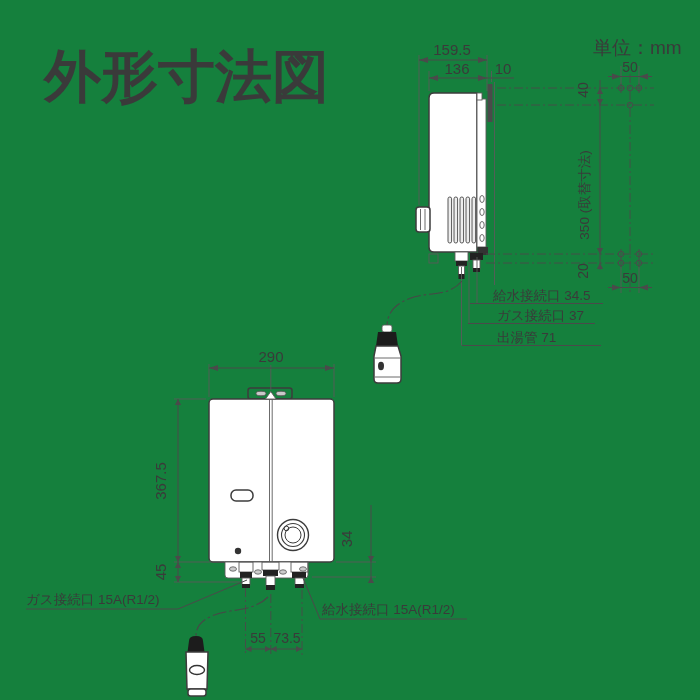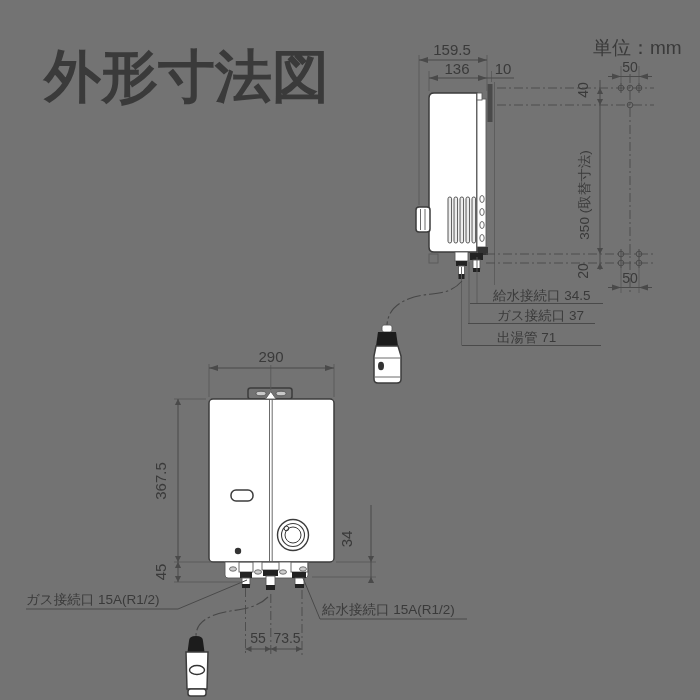--- a/index.html
+++ b/index.html
@@ -1,16 +1,16 @@
 <!DOCTYPE html>
 <html><head>
 <meta charset="utf-8">
 <style>
   html,body{margin:0;padding:0;background:#ffffff;}
-  .canvas{position:relative;width:700px;height:700px;background:#737373;overflow:hidden;}
+  .canvas{position:relative;width:700px;height:700px;background:#15803d;overflow:hidden;}
   svg{display:block;}
   svg text{font-family:"Liberation Sans","DejaVu Sans",sans-serif;fill:#3a3a3a;}
   .dimtxt{font-size:15px;}
   .dimtxt-s{font-size:14px;}
   .lbltxt{font-size:13.5px;}
   .unit{font-size:19px;}
   .title{font-family:"DejaVu Serif","Liberation Serif",serif;font-weight:bold;font-size:57px;}
   .ln{stroke:#3c3c3c;stroke-width:1.5;fill:none;}
   .lnthin{stroke:#5a5a5a;stroke-width:0.9;fill:none;}
   .dimln{stroke:#4a4a4a;stroke-width:1;fill:none;}

